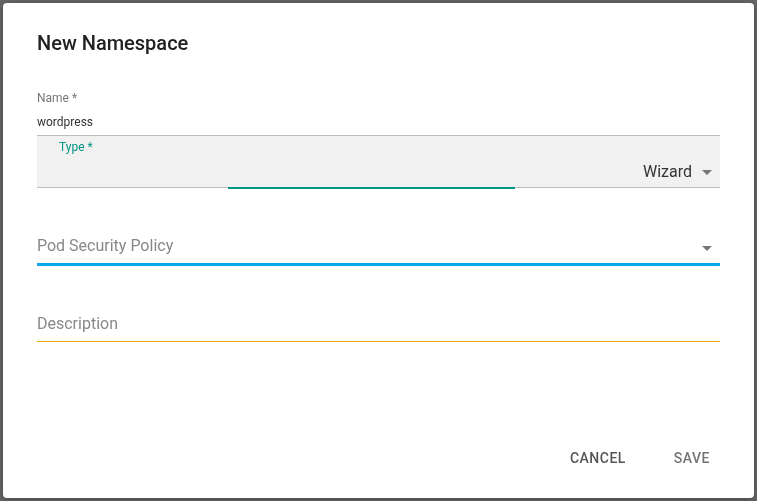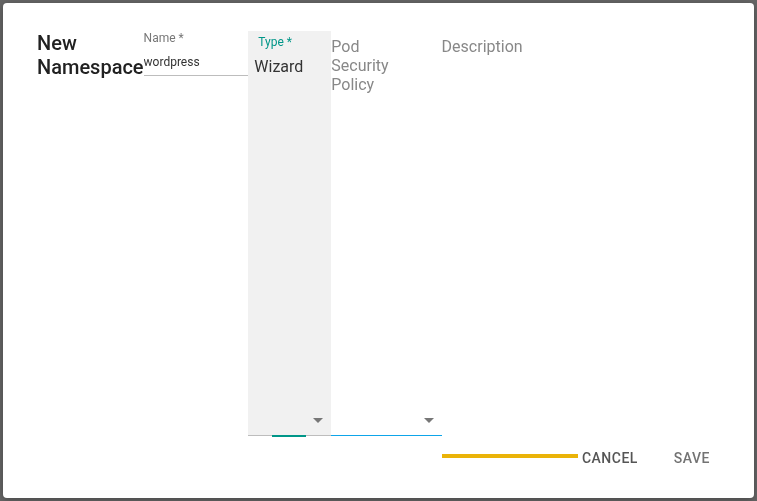--- a/index.html
+++ b/index.html
@@ -17,20 +17,21 @@
       height: 501px;
     }
     .dialog {
       width: 751px;
       height: 495px;
       background: #fff;
       border-radius: 4px;
       box-shadow: 0 2px 8px rgba(0,0,0,0.3);
       padding: 28px 34px 20px 34px;
       display: flex;
+      flex-direction: column;
       position: relative;
     }
     .dialog-title {
       font-size: 20px;
       font-weight: 500;
       color: #212121;
       margin-bottom: 36px;
     }
     .field {
       position: relative;
@@ -59,28 +60,29 @@
       font-size: 16px;
     }
     .select-field {
       position: relative;
       background: #f1f1f1;
       border-bottom: 1px solid #bdbdbd;
       margin-bottom: 42px;
       padding-top: 4px;
     }
     .select-field .field-label {
-      padding-left: 10px;
+      padding-left: 22px;
     }
     .select-value {
       font-size: 16px;
       color: #333;
       padding: 4px 28px 6px 6px;
       min-height: 26px;
       position: relative;
+      text-align: right;
     }
     .select-progress {
       position: absolute;
       bottom: -2px;
       left: 0;
       width: 100%;
       height: 2px;
       background: transparent;
     }
     .select-progress-bar {
@@ -95,49 +97,49 @@
       right: 8px;
       bottom: 12px;
       width: 0;
       height: 0;
       border-left: 5px solid transparent;
       border-right: 5px solid transparent;
       border-top: 5px solid #777;
     }
     .plain-select {
       position: relative;
-      border-bottom: 1px solid #0ea5e9;
+      border-bottom: 3px solid #0ea5e9;
       margin-bottom: 42px;
     }
     .plain-select .placeholder {
       font-size: 16px;
       color: #888;
       padding: 6px 28px 8px 0;
       min-height: 24px;
     }
     .plain-input {
-      border-bottom: 4px solid #eab308;
+      border-bottom: 1px solid #eab308;
       margin-bottom: 20px;
     }
     .plain-input input {
       width: 100%;
       border: none;
       font-size: 16px;
       padding: 6px 0 8px 0;
       outline: none;
       background: transparent;
     }
     .plain-input input::placeholder {
       color: #888;
     }
     .actions {
       margin-top: auto;
       display: flex;
       justify-content: flex-end;
-      gap: 28px;
+      gap: 40px;
       padding-top: 10px;
       padding-right: 6px;
       padding-bottom: 4px;
     }
     .btn {
       background: none;
       border: none;
       font-size: 14px;
       font-weight: 500;
       letter-spacing: 0.5px;

